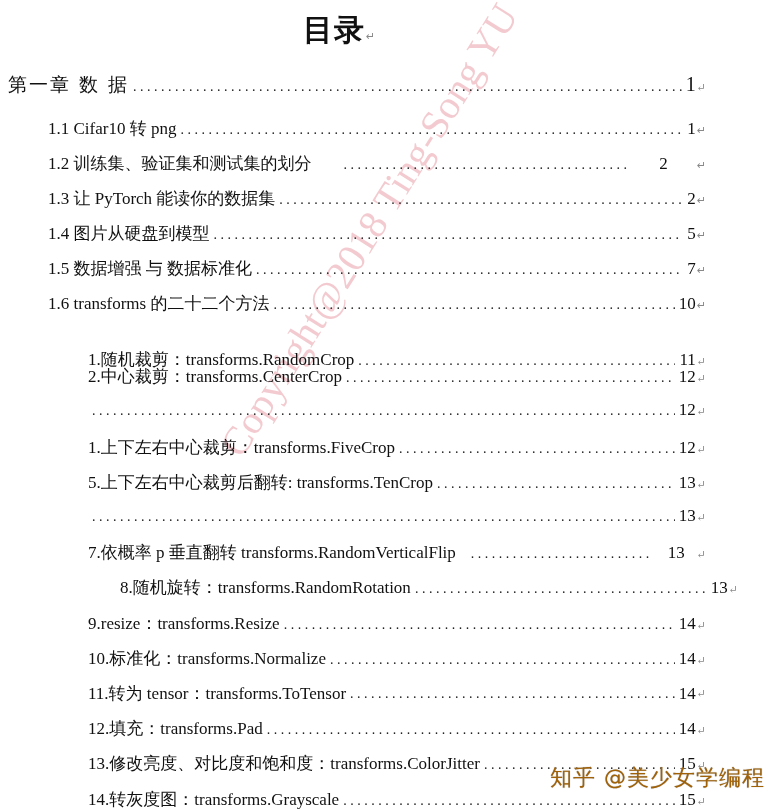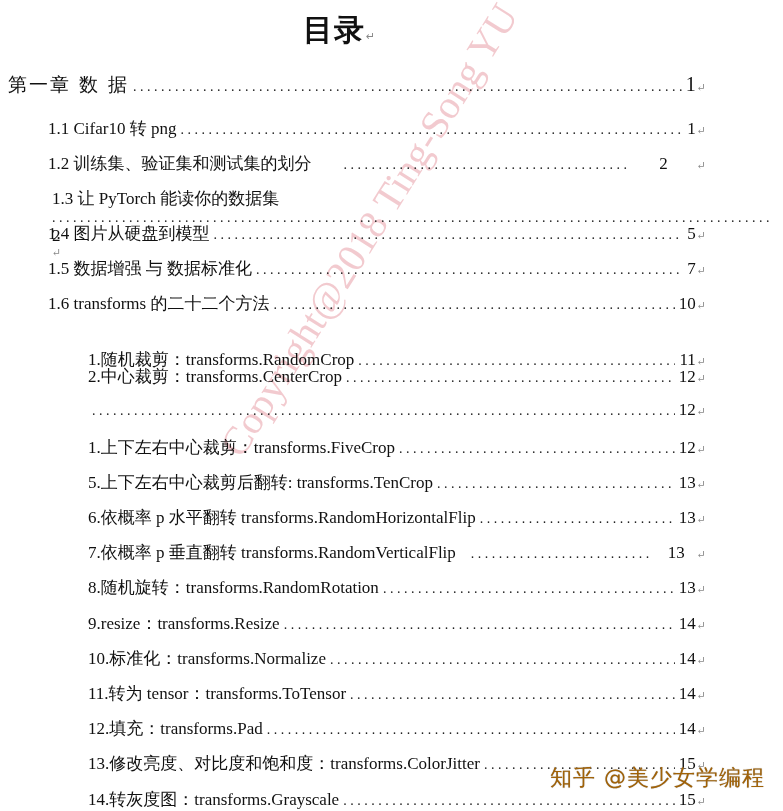--- a/index.html
+++ b/index.html
@@ -10,21 +10,21 @@
            font-size:30px; letter-spacing:1px; }
   .para-mark { font-size:11px; color:#888; font-weight:normal; margin-left:1px; }
   .toc-line { position:absolute; display:flex; align-items:baseline; white-space:nowrap; }
   .toc-line .lbl { flex:0 0 auto; }
   .toc-line .dots { flex:1 1 auto; overflow:hidden; color:#222; letter-spacing:3.6px;
                     margin:0 4px; font-size:14px; }
   .toc-line .dots::before { content:". . . . . . . . . . . . . . . . . . . . . . . . . . . . . . . . . . . . . . . . . . . . . . . . . . . . . . . . . . . . . . . . . . . . . . . . . . . . . . . . . . . . . . . . . . . . . . . . . . . . . . ."; letter-spacing:0; word-spacing:0px; }
   .toc-line .pg { flex:0 0 auto; }
   .lvl0 { left:8px; width:698px; font-size:20px; top:72px; }
   .lvl0 .lbl { font-family:"DejaVu Sans","Liberation Sans",sans-serif; font-size:19px; letter-spacing:2px; }
-  .lvl1 { left:48px; width:658px; font-size:17px; }
+  .lvl1 { left:48px; width:658px; font-size:17px;font-family:Liberation Serif, serif; }
   .lvl2 { left:88px; width:618px; font-size:17px; }
   .watermark { position:absolute; left:210px; top:440px; transform:rotate(-58deg);
                transform-origin:left top; color:#e8a0a8; opacity:0.55;
                font-size:40px; font-family:"Liberation Serif",serif; white-space:nowrap;
                pointer-events:none; }
   .zhihu { position:absolute; right:18px; top:763px; font-size:22px; color:#a16207;
            font-family:"DejaVu Sans","Liberation Sans",sans-serif; letter-spacing:1px;
            text-shadow:0 0 1px #999; }
 </style>
 </head>
@@ -47,21 +47,21 @@
       <span class="dots"></span>
       <span class="pg">1</span>
       <span class="para-mark">↵</span>
     </div>
     <div class="toc-line lvl1" style="top: 152px; gap: 28px;">
       <span class="lbl">1.2  训练集、验证集和测试集的划分</span>
       <span class="dots"></span>
       <span class="pg">2</span>
       <span class="para-mark">↵</span>
     </div>
-    <div class="toc-line lvl1" style="top: 187px; flex-direction: column;">
+    <div class="toc-line lvl1" style="top: 187px;">
       <span class="lbl">1.3  让 PyTorch  能读你的数据集</span>
       <span class="dots"></span>
       <span class="pg">2</span>
       <span class="para-mark">↵</span>
     </div>
     <div class="toc-line lvl1" style="top: 222px;">
       <span class="lbl">1.4  图片从硬盘到模型</span>
       <span class="dots"></span>
       <span class="pg">5</span>
       <span class="para-mark">↵</span>
@@ -103,50 +103,49 @@
       <span class="pg">12</span>
       <span class="para-mark">↵</span>
     </div>
     <div class="toc-line lvl2" style="top: 470.8px;">
       <span class="lbl">5.上下左右中心裁剪后翻转: transforms.TenCrop</span>
       <span class="dots"></span>
       <span class="pg">13</span>
       <span class="para-mark">↵</span>
     </div>
     <div class="toc-line lvl2" style="top: 506px;">
-      <span class="lbl">6.依概率 p 水平翻转 transforms.RandomHorizontalFlip</span>
       <span class="dots"></span>
       <span class="pg">13</span>
       <span class="para-mark">↵</span>
     </div>
     <div class="toc-line lvl2" style="top: 541.2px; gap: 11px;">
       <span class="lbl">7.依概率 p 垂直翻转 transforms.RandomVerticalFlip</span>
       <span class="dots"></span>
       <span class="pg">13</span>
       <span class="para-mark">↵</span>
     </div>
-    <div class="toc-line lvl2" style="top: 576.4px;">
+    <div class="toc-line lvl2" style="top: 576.4px; margin-left: 32px;">
       <span class="lbl">8.随机旋转：transforms.RandomRotation</span>
       <span class="dots"></span>
       <span class="pg">13</span>
       <span class="para-mark">↵</span>
     </div>
     <div class="toc-line lvl2" style="top: 611.6px;">
       <span class="lbl">9.resize：transforms.Resize</span>
       <span class="dots"></span>
       <span class="pg">14</span>
       <span class="para-mark">↵</span>
     </div>
     <div class="toc-line lvl2" style="top: 646.8px;">
       <span class="lbl">10.标准化：transforms.Normalize</span>
       <span class="dots"></span>
       <span class="pg">14</span>
       <span class="para-mark">↵</span>
     </div>
-    <div class="toc-line lvl2" style="top: 682px;">
+    <div class="toc-line lvl2" style="top: 682px; align-items: center;">
       <span class="lbl">11.转为 tensor：transforms.ToTensor</span>
       <span class="dots"></span>
       <span class="pg">14</span>
       <span class="para-mark">↵</span>
     </div>
     <div class="toc-line lvl2" style="top: 717.2px;">
       <span class="lbl">12.填充：transforms.Pad</span>
       <span class="dots"></span>
       <span class="pg">14</span>
       <span class="para-mark">↵</span>

